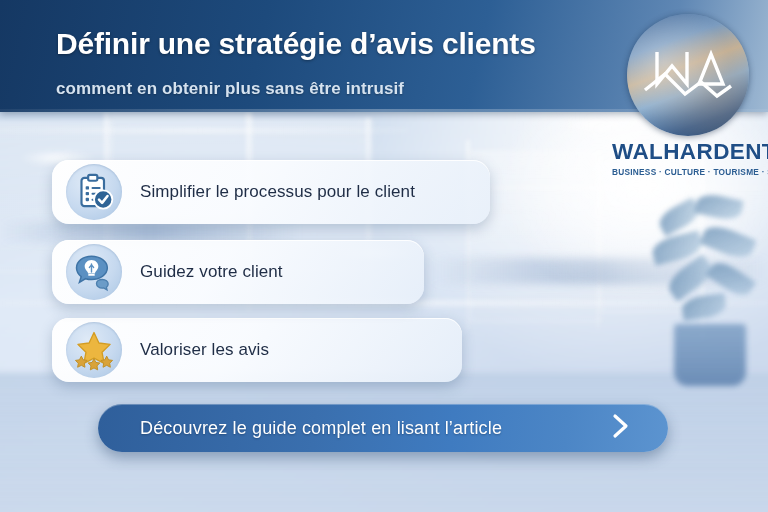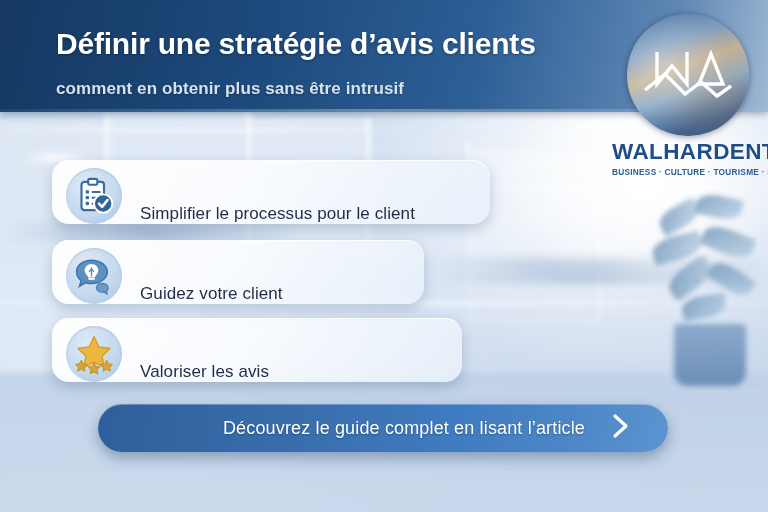--- a/index.html
+++ b/index.html
@@ -180,21 +180,21 @@
   .card {
     position: absolute;
     left: 52px;
     height: 64px;
     border-radius: 17px;
     background: linear-gradient(125deg, rgba(255,255,255,0.97) 0%, rgba(250,252,255,0.95) 45%, rgba(232,240,250,0.88) 100%);
     box-shadow:
       0 5px 13px rgba(44,74,114,0.25),
       0 1px 0 rgba(255,255,255,0.9) inset;
     display: flex;
-    align-items: flex-end;
+    align-items: center;
   }
   .card-icon {
     flex: 0 0 auto;
     width: 56px; height: 56px;
     margin-left: 14px;
     border-radius: 50%;
     background: radial-gradient(circle at 38% 32%, #dfeaf7 0%, #c6d9ef 55%, #a9c5e3 100%);
     box-shadow: 0 1px 2px rgba(60,100,150,0.22) inset;
     display: flex;
     align-items: center;
@@ -215,21 +215,20 @@
     left: 98px; top: 404px;
     width: 570px; height: 48px;
     border-radius: 24px;
     background: linear-gradient(96deg, #2f5f9b 0%, #3a6fae 38%, #3f7bc0 62%, #4c86c6 82%, #5c94d0 100%);
     box-shadow:
       0 6px 14px rgba(30,60,100,0.38),
       0 1px 0 rgba(255,255,255,0.28) inset;
     display: flex;
     align-items: center;
     cursor: pointer;
-    justify-content: center;
   }
   .cta-label {
     margin-left: 42px;
     font-size: 18px;
     color: #ffffff;
     letter-spacing: 0.15px;
     white-space: nowrap;
     text-shadow: 0 1px 2px rgba(10,35,65,0.4);
   }
   .cta-chev {

